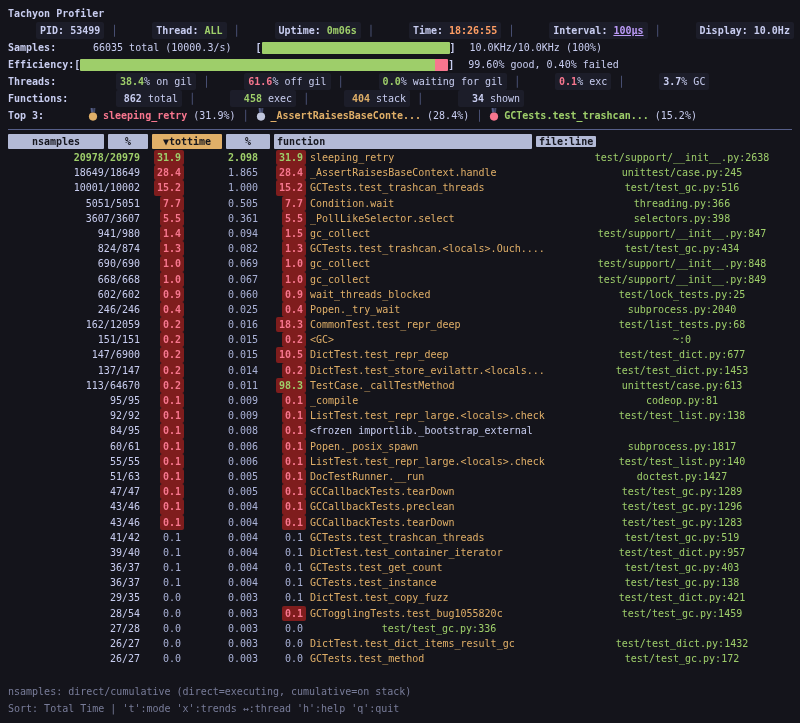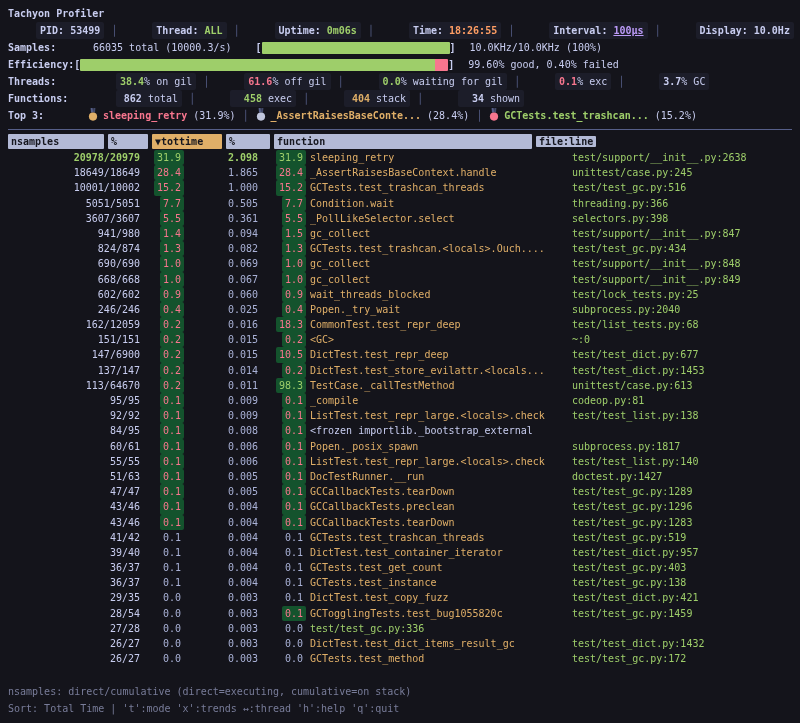--- a/index.html
+++ b/index.html
@@ -8,46 +8,46 @@
     background:#14141b;color:#a9b1d6;overflow:hidden;
     font-family:"DejaVu Sans Mono","Liberation Mono",monospace;
     font-size:10px;line-height:17px;
   }
   .pad{padding-left:8px;padding-right:8px;}
   .hline{display:flex;align-items:center;height:17px;white-space:pre;}
   .title{font-weight:bold;color:#c8cdf0;margin-top:5px;}
   .lbl{font-weight:bold;color:#c8cdf0;}
   .sep{color:#565f89;padding:0 7px;}
   .chip{background:#1c1d29;padding:0 4px;border-radius:2px;white-space:pre;margin-left:28px;}
-  .c-green{color:#9ece6a;}
+  .c-green{color:#9ece6a;text-align:center;}
   .c-pink{color:#f7768e;}
   .c-amber{color:#e0af68;}
   .c-orange{color:#ff9e64;}
   .c-purple{color:#bb9af7;text-decoration:underline;}
   .c-white{color:#c8cdf0;}
   .c-dim{color:#a9b1d6;}
   .b{font-weight:bold;}
   .bar{display:inline-block;height:12px;border-radius:1px;vertical-align:middle;}
   .bracket{color:#c8cdf0;font-weight:bold;}
   .lab80{display:inline-block;min-width:80px;}
   .lab85{display:inline-block;min-width:85px;}
   .rule{border-top:1px solid #565f89;margin:5px 8px 3px 8px;height:0;}
   .grid{
     display:grid;grid-template-columns:96px 40px 70px 44px 258px auto;
     column-gap:4px;padding:0 8px;align-items:center;white-space:pre;
   }
   .thead{height:16px;line-height:15px;margin-bottom:1px;}
   .hcell{background:#b3bad6;color:#15161e;font-weight:bold;padding:0 3px;border-radius:1px;}
   .hcell.sort{background:#e0af68;}
-  .hcell.num{text-align:left;}
+  .hcell.num{text-align:center;}
   .hfile{justify-self:start;}
   .trow{height:15.2px;line-height:15.2px;padding-left:44px;}
   .cell-num{text-align:right;}
   .pct{display:inline-block;padding:0 3px;border-radius:2px;}
-  .pct.hl{background:#14532d;font-weight:normal;}
+  .pct.hl{background:#7f1d1d;font-weight:bold;}
   .fn{overflow:hidden;}
   .fileln{overflow:hidden;}
   .footer{color:#787c99;white-space:pre;}
   .medal{display:inline-block;margin-right:5px;vertical-align:-2px;}
 </style>
 </head>
 <body>
 
 <div class="screen">
 

